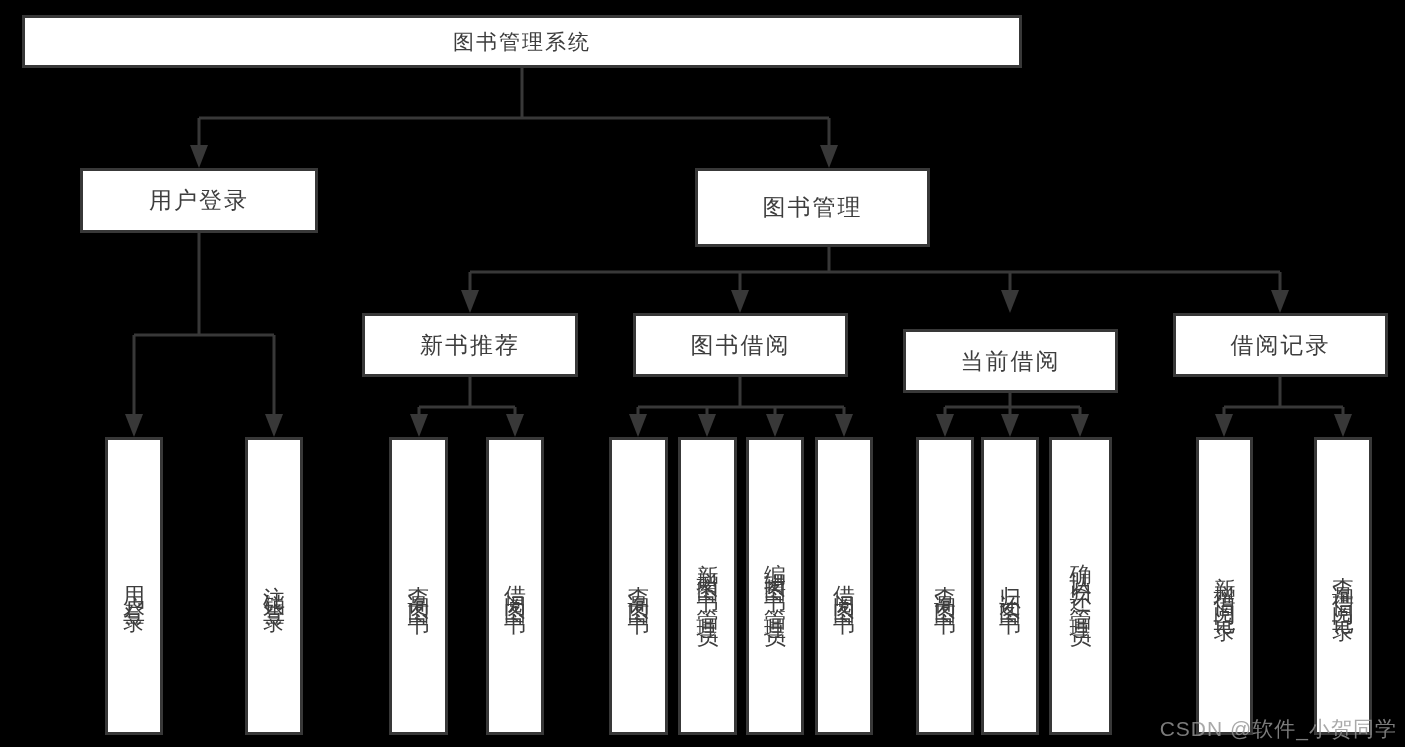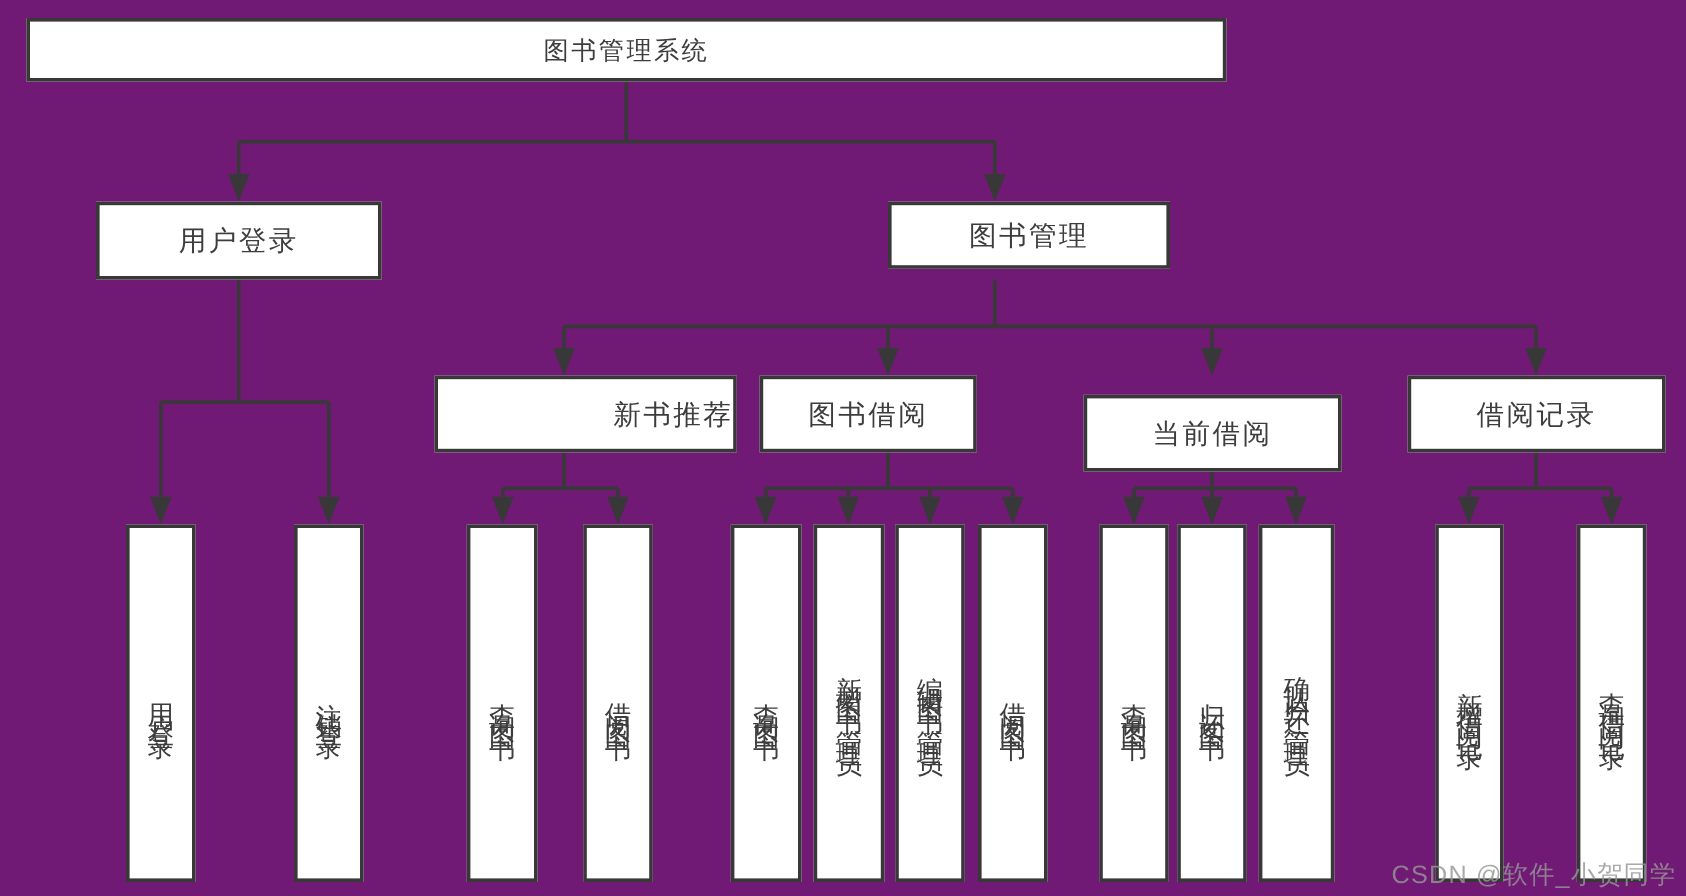--- a/index.html
+++ b/index.html
@@ -1,38 +1,38 @@
 <!DOCTYPE html>
 <html><head>
 <meta charset="utf-8">
 <style>
   html,body{margin:0;padding:0;background:#ffffff;}
   .canvas{
-    position:relative;width:1405px;height:747px;background:#701a75;overflow:hidden;
+    position:relative;width:1405px;height:747px;background:#000000;overflow:hidden;
     font-family:"Liberation Sans","DejaVu Sans",sans-serif;
   }
   .wires{position:absolute;left:0;top:0;}
   .box{
     position:absolute;box-sizing:border-box;border:3px solid #383838;background:#ffffff;
     display:flex;align-items:center;justify-content:center;
     color:#3d3d3d;font-size:23px;letter-spacing:2px;
   }
   .box .lbl{white-space:nowrap;}
   .vbox .lbl{
     writing-mode:vertical-rl;text-orientation:mixed;white-space:normal;
     font-size:22px;letter-spacing:9px;line-height:1;
   }
   
   #n-root{left:22px;top:15px;width:1000px;height:53px;font-size:21px;}
   
   #n-a{left:80px;top:168px;width:238px;height:65px;}
-  #n-b{left:740px;top:168px;width:235px;height:56px;font-family:Liberation Serif, serif;}
+  #n-b{left:695px;top:168px;width:235px;height:79px;font-family:Liberation Serif, serif;}
   
-  #n-b0{left:362px;top:313px;width:252px;height:64px;justify-content:flex-end;}
-  #n-b1{left:633px;top:313px;width:181px;height:64px;justify-content:center;}
+  #n-b0{left:362px;top:313px;width:216px;height:64px;}
+  #n-b1{left:633px;top:313px;width:215px;height:64px;justify-content:center;}
   #n-b2{left:903px;top:313px;width:215px;height:64px;margin-top:16px;}
   #n-b3{left:1173px;top:313px;width:215px;height:64px;}
   
   .vbox{top:437px;height:298px;}
   #n-a0{left:105px;width:58px;}
   #n-a1{left:245px;width:58px;}
   #n-b0a{left:389px;width:59px;}
   #n-b0b{left:486px;width:58px;}
   #n-b1a{left:609px;width:59px;}
   #n-b1b{left:678px;width:59px;}

